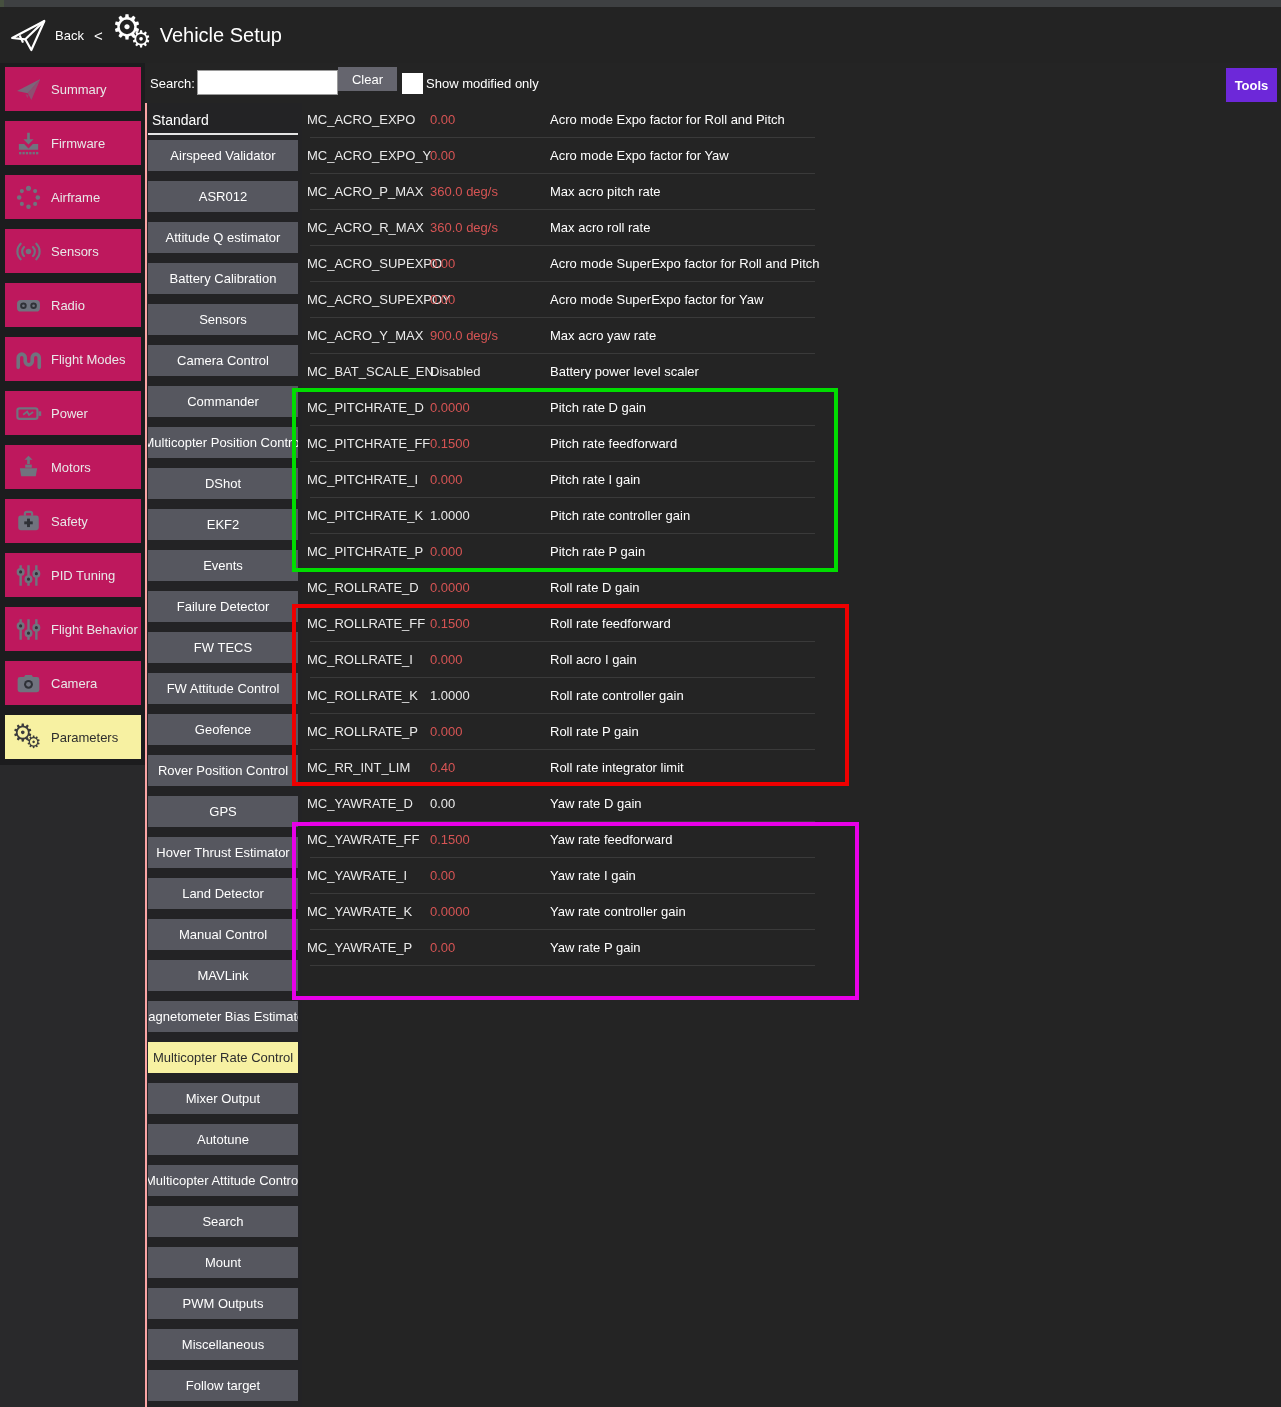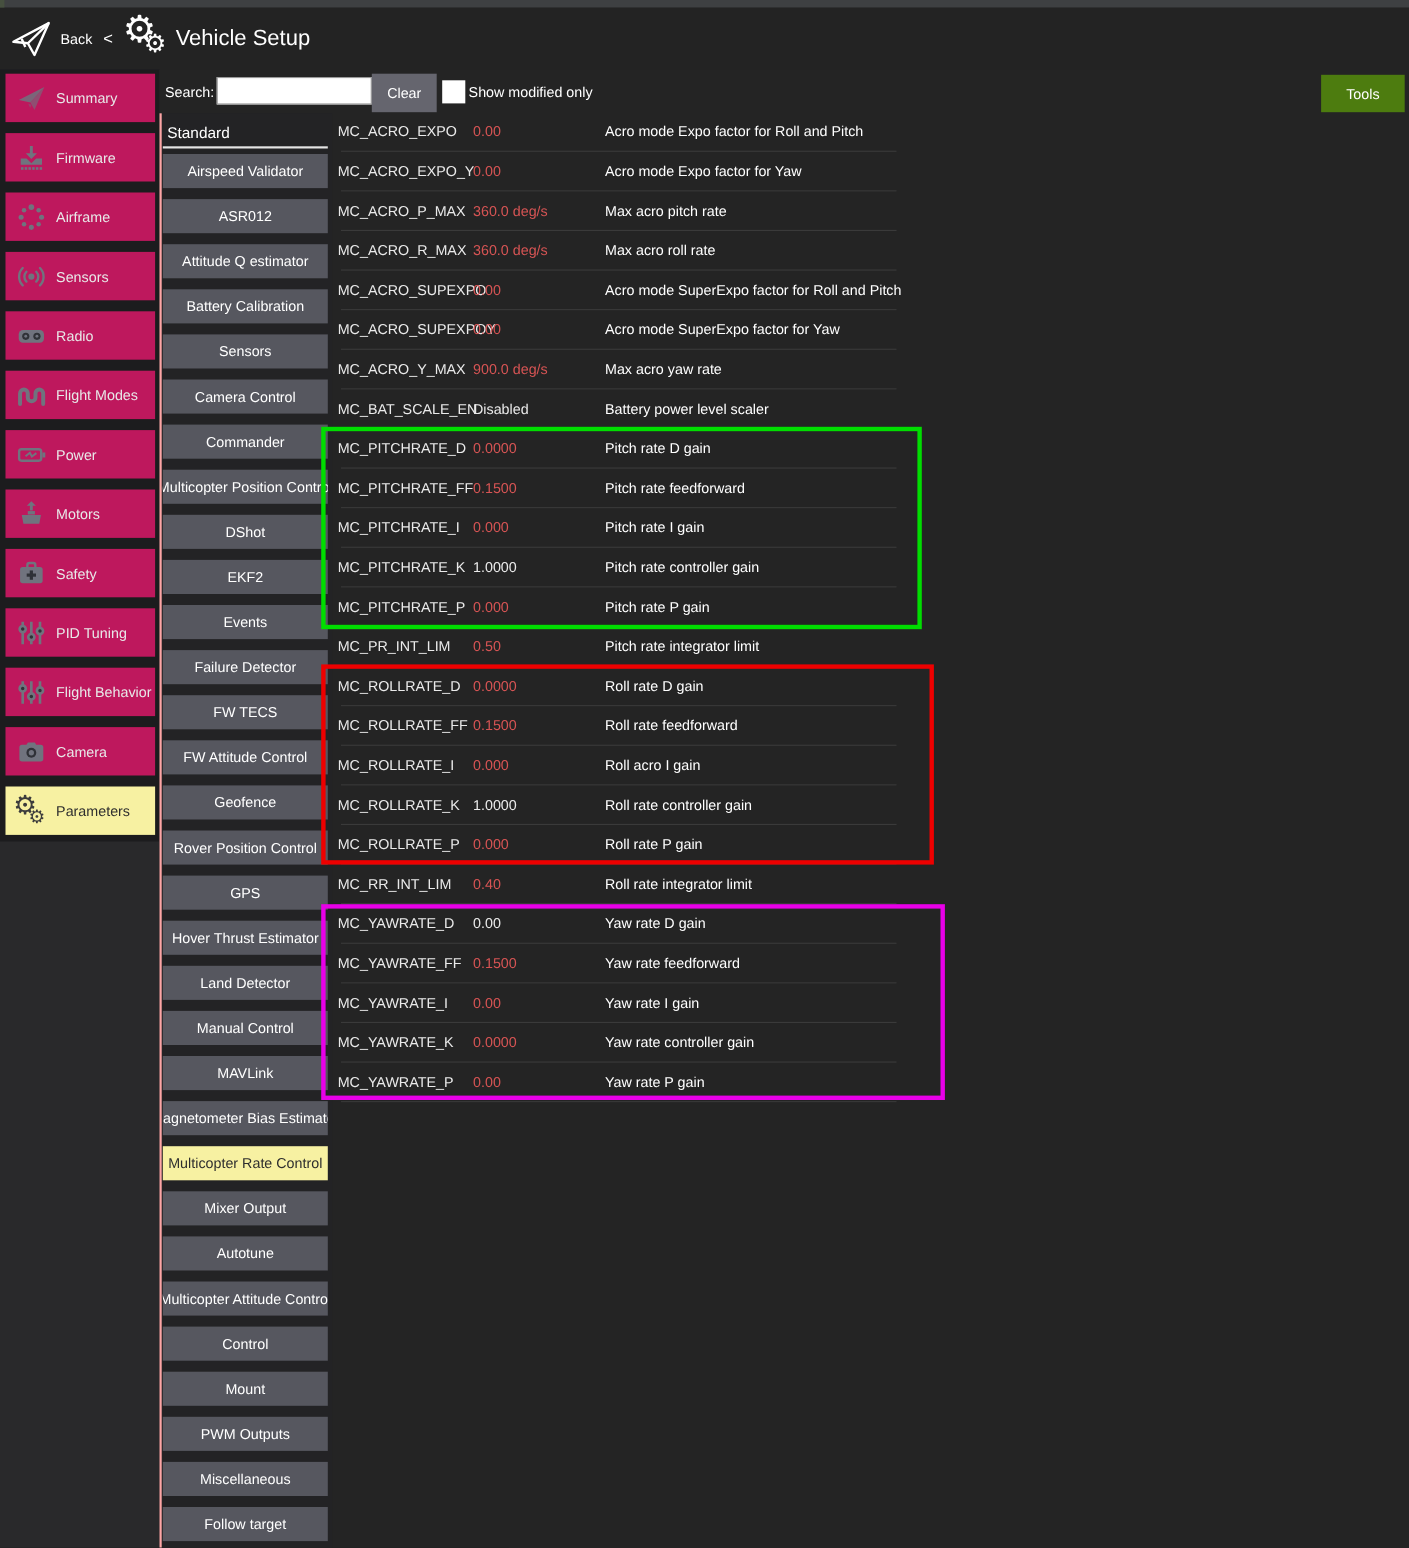--- a/index.html
+++ b/index.html
@@ -32,29 +32,29 @@
   .side-label{font-size:13px;white-space:nowrap;}
   .side-ico .gear-big{position:absolute;left:7px;top:6px;font-size:24px;line-height:1;}
   .side-ico .gear-small{position:absolute;left:21px;top:19px;font-size:17px;line-height:1;}
   
   .content{position:absolute;left:145px;top:63px;right:0;bottom:0;background:#242424;}
   
   .searchrow{position:absolute;left:0;top:0;right:0;height:40px;}
   .search-label{position:absolute;left:5px;top:13px;font-size:13px;color:#fff;}
   .search-input{position:absolute;left:52px;top:7px;width:131px;height:23px;background:#fff;
                 border:1px solid #9a9a9a;font-size:13px;color:#222;padding:0 4px;outline:none;}
-  .clear-btn{position:absolute;left:193px;top:4px;width:59px;height:35px;background:#65656e;
+  .clear-btn{position:absolute;left:193px;top:4px;width:59px;height:24px;background:#65656e;
              border:none;color:#fff;font-size:13px;cursor:pointer;
              font-family:"Liberation Sans","DejaVu Sans",sans-serif;}
   .modified-check{position:absolute;left:257px;top:10px;width:21px;height:21px;background:#fff;
                   cursor:pointer;}
   .modified-label{position:absolute;left:281px;top:13px;font-size:13px;color:#fff;}
-  .tools-btn{position:absolute;right:4px;top:5px;width:76px;height:34px;background:#4d7c0f;
+  .tools-btn{position:absolute;right:4px;top:5px;width:51px;height:34px;background:#6d28d9;
              border:none;color:#fff;font-size:13px;cursor:pointer;
-             font-family:"Liberation Sans","DejaVu Sans",sans-serif;}
+             font-family:"Liberation Sans","DejaVu Sans",sans-serif;font-weight:bold;}
   
   .groupcol{position:absolute;left:0;top:40px;width:155px;bottom:0;background:#232325;
             border-left:2px solid #fca5a5;}
   .group-header{position:absolute;left:5px;top:9px;font-size:14px;color:#fff;}
   .group-underline{position:absolute;left:1px;top:30px;width:150px;height:2px;background:#e4e4e4;}
   .group-list{position:absolute;left:1px;top:37px;width:152px;}
   .group-btn{width:150px;height:31px;margin-bottom:10px;background:#56575f;color:#fff;
              font-size:13px;display:flex;align-items:center;justify-content:center;
              overflow:hidden;white-space:nowrap;cursor:pointer;}
   .group-btn.sel{background:#f7f1a2;color:#2e2e2e;}
@@ -275,21 +275,21 @@
         <div class="group-btn">GPS</div>
         <div class="group-btn">Hover Thrust Estimator</div>
         <div class="group-btn">Land Detector</div>
         <div class="group-btn">Manual Control</div>
         <div class="group-btn">MAVLink</div>
         <div class="group-btn">Magnetometer Bias Estimator</div>
         <div class="group-btn sel">Multicopter Rate Control</div>
         <div class="group-btn">Mixer Output</div>
         <div class="group-btn">Autotune</div>
         <div class="group-btn">Multicopter Attitude Control</div>
-        <div class="group-btn">Control</div>
+        <div class="group-btn">Search</div>
         <div class="group-btn">Mount</div>
         <div class="group-btn">PWM Outputs</div>
         <div class="group-btn">Miscellaneous</div>
         <div class="group-btn">Follow target</div>
       </div>
   </div>
 
   <div class="paramtable">
       <div class="prow">
         <span class="pname">MC_ACRO_EXPO</span>
@@ -350,25 +350,20 @@
         <span class="pname">MC_PITCHRATE_K</span>
         <span class="pvalue">1.0000</span>
         <span class="pdesc">Pitch rate controller gain</span>
       </div>
       <div class="prow">
         <span class="pname">MC_PITCHRATE_P</span>
         <span class="pvalue mod">0.000</span>
         <span class="pdesc">Pitch rate P gain</span>
       </div>
       <div class="prow">
-        <span class="pname">MC_PR_INT_LIM</span>
-        <span class="pvalue mod">0.50</span>
-        <span class="pdesc">Pitch rate integrator limit</span>
-      </div>
-      <div class="prow">
         <span class="pname">MC_ROLLRATE_D</span>
         <span class="pvalue mod">0.0000</span>
         <span class="pdesc">Roll rate D gain</span>
       </div>
       <div class="prow">
         <span class="pname">MC_ROLLRATE_FF</span>
         <span class="pvalue mod">0.1500</span>
         <span class="pdesc">Roll rate feedforward</span>
       </div>
       <div class="prow">

